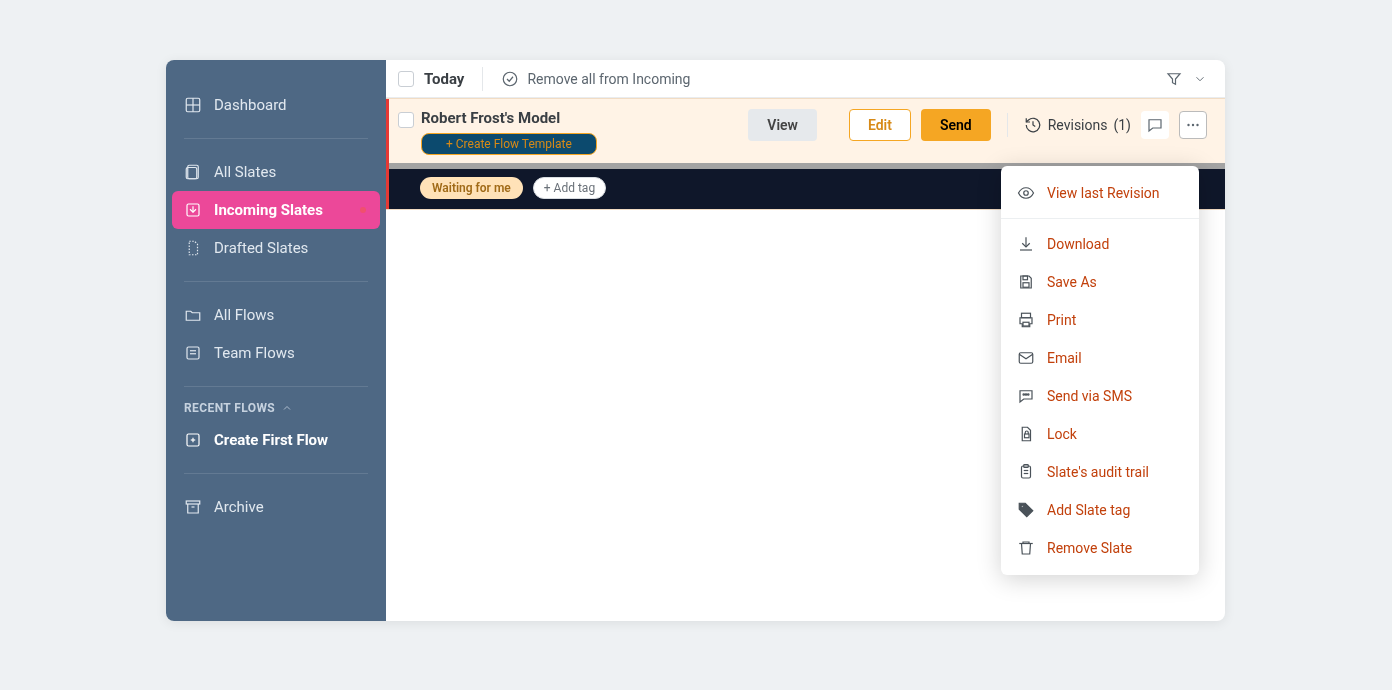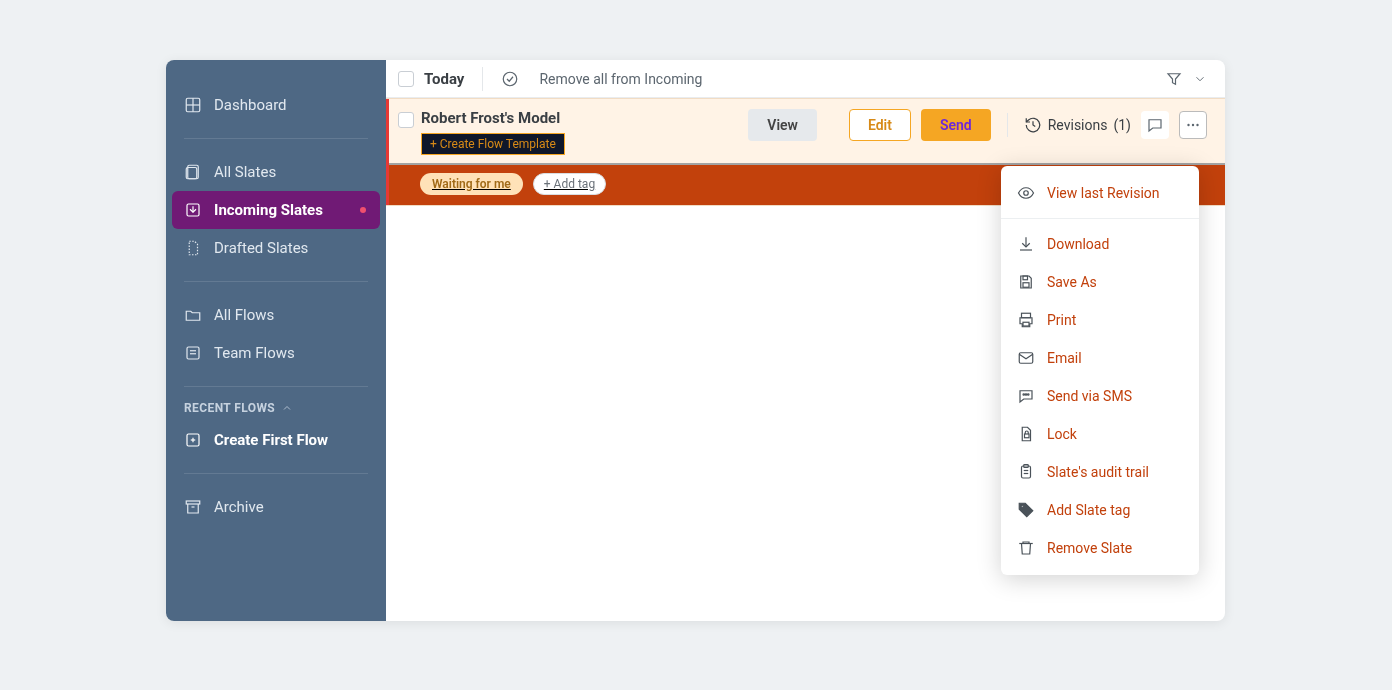--- a/index.html
+++ b/index.html
@@ -2,54 +2,54 @@
 <html><head>
 <meta charset="utf-8">
 <style>
 * { margin:0; padding:0; box-sizing:border-box; font-family:-apple-system,BlinkMacSystemFont,"Segoe UI",Roboto,sans-serif; }
 body { background:#eef1f3; width:1392px; height:690px; overflow:hidden; position:relative; }
 .app { position:absolute; left:166px; top:60px; width:1059px; height:561px; background:#fff; border-radius:8px; box-shadow:0 2px 12px rgba(0,0,0,0.08); display:flex; overflow:visible; }
 
 
 .sidebar { width:220px; background:#4e6884; color:#e1e8ef; display:flex; flex-direction:column; padding-top:26px; border-radius:8px 0 0 8px; }
 .side-item { display:flex; align-items:center; gap:12px; padding:10px 18px; font-size:15px; cursor:pointer; position:relative; }
-.side-item.active { background:#701a75; font-weight:700; color:#fff; border-radius:6px; margin:0 6px; padding:10px 12px; }
+.side-item.active { background:#ec4899; font-weight:700; color:#fff; border-radius:6px; margin:0 6px; padding:10px 12px; }
 .side-item .dot { position:absolute; right:14px; width:6px; height:6px; border-radius:50%; background:#f0506e; }
 .side-sep { border:0; border-top:1px solid rgba(255,255,255,0.12); margin:14px 18px; }
 .side-head { display:flex; align-items:center; gap:6px; padding:0 18px 6px; font-size:12px; font-weight:700; letter-spacing:.4px; color:#c6d2df; text-transform:uppercase; }
 .side-item.bold { font-weight:700; color:#fff; }
 .icon { width:18px; height:18px; display:inline-flex; align-items:center; justify-content:center; flex-shrink:0; }
 .icon svg { width:18px; height:18px; stroke:currentColor; fill:none; stroke-width:1.6; }
 
 
 .main { flex:1; padding:0; position:relative; }
 .topbar { display:flex; align-items:center; height:38px; border-bottom:1px solid #e9ecef; padding-left:12px; }
 .check { width:16px; height:16px; border:1.5px solid #c9ced4; border-radius:3px; background:#fff; cursor:pointer; }
 .today { font-weight:700; font-size:15px; margin-left:10px; color:#3a3f44; }
 .vsep { width:1px; height:24px; background:#e4e7ea; margin:0 18px; }
-.remove-all { display:flex; align-items:center; gap:20px; color:#5c666f; font-size:14px; cursor:pointer; }
+.remove-all { display:flex; align-items:center; gap:8px; color:#5c666f; font-size:14px; cursor:pointer; }
 .topbar-right { margin-left:auto; display:flex; align-items:center; gap:10px; padding-right:18px; color:#5c666f; }
 
 
 .row { position:relative; background:#fff3e6; border-top:1px solid #f1dcc4; border-bottom:1px solid #f1dcc4; }
 .row .accent { position:absolute; left:0; top:0; bottom:0; width:3px; background:#e53935; }
 .row-top { display:flex; align-items:flex-start; padding:10px 18px 8px 12px; }
 .row-topleft { display:flex; align-items:flex-start; gap:7px; }
 .title-wrap { display:flex; flex-direction:column; gap:6px; }
 .slate-title { font-weight:700; font-size:15px; color:#3a3f44; }
-.chip { display:inline-block; border:1px solid #f5a623; color:#d78a17; background:#0f172a; border-radius:0; font-size:12px; padding:3px 8px; cursor:pointer; width:fit-content; }
+.chip { display:inline-block; border:1px solid #f5a623; color:#d78a17; background:#0c4a6e; border-radius:8px; font-size:12px; padding:3px 24px; cursor:pointer; width:fit-content; }
 .btns { display:flex; align-items:center; gap:10px; margin-left:auto; position:relative; }
 .btn { padding:7px 18px; border-radius:4px; font-size:14px; font-weight:600; cursor:pointer; border:1px solid transparent; }
 .btn-view { background:#e6e9ec; color:#444; position:relative; left:-22px; z-index:2; }
 .btn-edit { background:#fff; border-color:#f5a623; color:#d78a17; }
-.btn-send { background:#f5a623; color:#6d28d9; }
+.btn-send { background:#f5a623; color:#000000; }
 .rev { display:flex; align-items:center; gap:6px; font-size:14px; color:#3a3f44; cursor:pointer; }
 .iconbtn { width:28px; height:28px; border:1px solid #d9dde1; border-radius:4px; display:flex; align-items:center; justify-content:center; color:#5c666f; cursor:pointer; background:#fff; }
 .iconbtn.active { border-color:#bbb; }
-.row-bottom { display:flex; align-items:center; gap:10px; padding:8px 18px 10px 34px; background:#c2410c; border-top:2px solid #a3a3a3;text-decoration:underline; }
+.row-bottom { display:flex; align-items:center; gap:10px; padding:8px 18px 10px 34px; background:#0f172a; border-top:6px solid #a3a3a3; }
 .badge { background:#ffe2b8; color:#a06a17; font-size:12px; font-weight:600; padding:4px 12px; border-radius:12px; }
 .addtag { border:1px solid #d9dde1; color:#6a7179; font-size:12px; padding:3px 10px; border-radius:12px; cursor:pointer; background:#fff; }
 
 
 .dropdown { position:absolute; right:26px; top:106px; width:198px; background:#fff; border-radius:6px; box-shadow:0 4px 24px rgba(0,0,0,0.18); padding:8px 0; z-index:10; }
 .dd-item { display:flex; align-items:center; gap:12px; padding:10px 16px; font-size:14px; color:#c2410c; cursor:pointer; }
 .dd-sep { border:0; border-top:1px solid #eceff1; margin:6px 0; }
 .dd-item .icon svg { stroke:#4a5259; }
 
 .svgfilled svg { fill:currentColor; stroke:none; }

